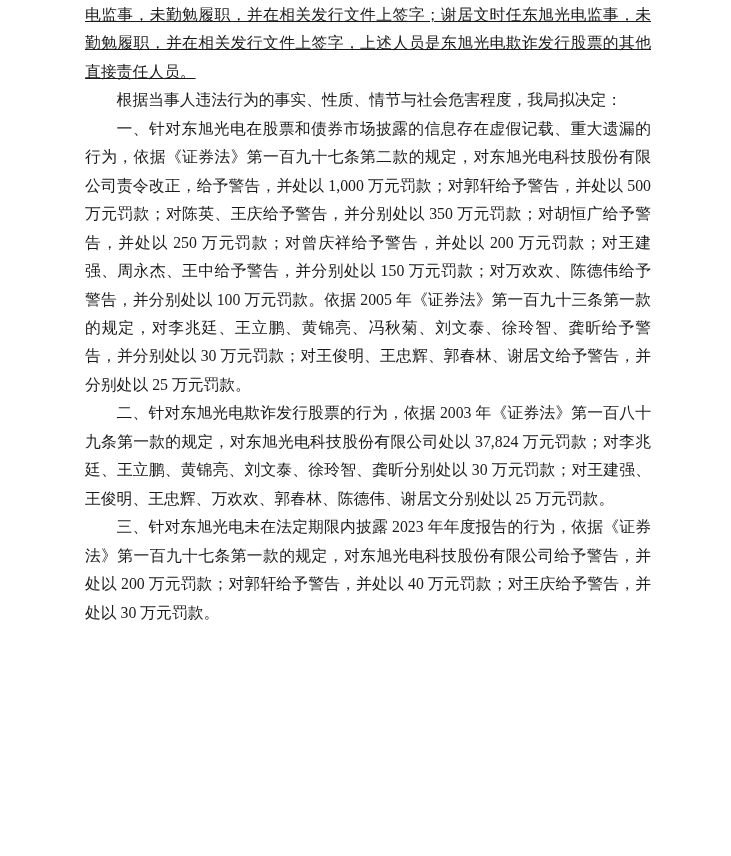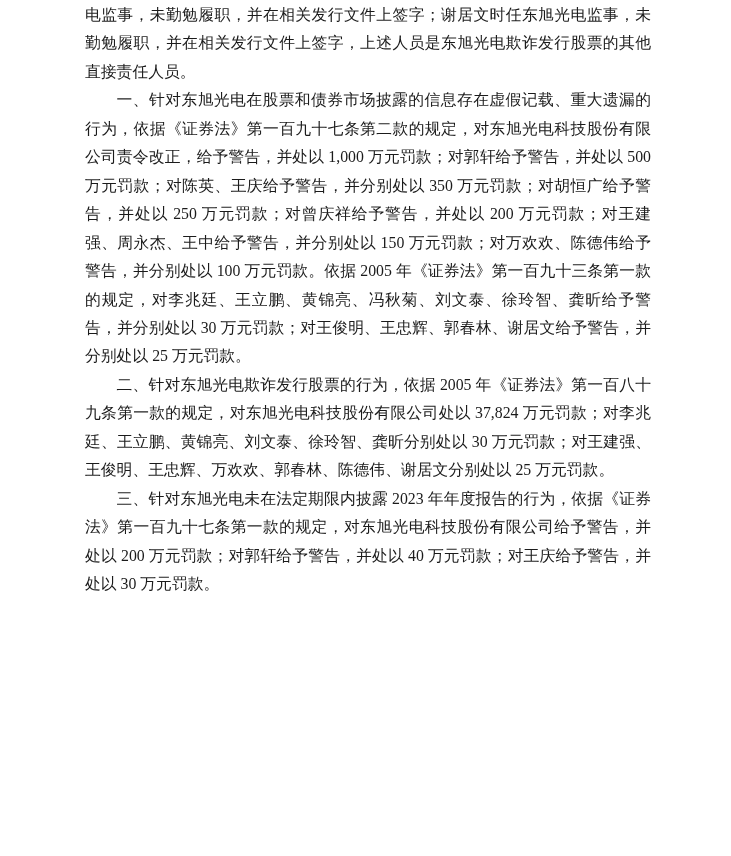--- a/index.html
+++ b/index.html
@@ -23,23 +23,25 @@
     text-justify: inter-ideograph;
   }
   .para {
     margin: 0;
     padding: 0;
     text-indent: 2em;
     word-break: break-all;
   }
   .para.flush {
     text-indent: 0;
+    text-decoration: underline;
   }
 </style>
 </head>
 <body>
 
 <div class="page">
   <p class="para flush">电监事，未勤勉履职，并在相关发行文件上签字；谢居文时任东旭光电监事，未勤勉履职，并在相关发行文件上签字，上述人员是东旭光电欺诈发行股票的其他直接责任人员。</p>
+  <p class="para">根据当事人违法行为的事实、性质、情节与社会危害程度，我局拟决定：</p>
   <p class="para">一、针对东旭光电在股票和债券市场披露的信息存在虚假记载、重大遗漏的行为，依据《证券法》第一百九十七条第二款的规定，对东旭光电科技股份有限公司责令改正，给予警告，并处以 1,000 万元罚款；对郭轩给予警告，并处以 500 万元罚款；对陈英、王庆给予警告，并分别处以 350 万元罚款；对胡恒广给予警告，并处以 250 万元罚款；对曾庆祥给予警告，并处以 200 万元罚款；对王建强、周永杰、王中给予警告，并分别处以 150 万元罚款；对万欢欢、陈德伟给予警告，并分别处以 100 万元罚款。依据 2005 年《证券法》第一百九十三条第一款的规定，对李兆廷、王立鹏、黄锦亮、冯秋菊、刘文泰、徐玲智、龚昕给予警告，并分别处以 30 万元罚款；对王俊明、王忠辉、郭春林、谢居文给予警告，并分别处以 25 万元罚款。</p>
-  <p class="para">二、针对东旭光电欺诈发行股票的行为，依据 2005 年《证券法》第一百八十九条第一款的规定，对东旭光电科技股份有限公司处以 37,824 万元罚款；对李兆廷、王立鹏、黄锦亮、刘文泰、徐玲智、龚昕分别处以 30 万元罚款；对王建强、王俊明、王忠辉、万欢欢、郭春林、陈德伟、谢居文分别处以 25 万元罚款。</p>
+  <p class="para">二、针对东旭光电欺诈发行股票的行为，依据 2003 年《证券法》第一百八十九条第一款的规定，对东旭光电科技股份有限公司处以 37,824 万元罚款；对李兆廷、王立鹏、黄锦亮、刘文泰、徐玲智、龚昕分别处以 30 万元罚款；对王建强、王俊明、王忠辉、万欢欢、郭春林、陈德伟、谢居文分别处以 25 万元罚款。</p>
   <p class="para">三、针对东旭光电未在法定期限内披露 2023 年年度报告的行为，依据《证券法》第一百九十七条第一款的规定，对东旭光电科技股份有限公司给予警告，并处以 200 万元罚款；对郭轩给予警告，并处以 40 万元罚款；对王庆给予警告，并处以 30 万元罚款。</p>
 </div>
 
 </body></html>

